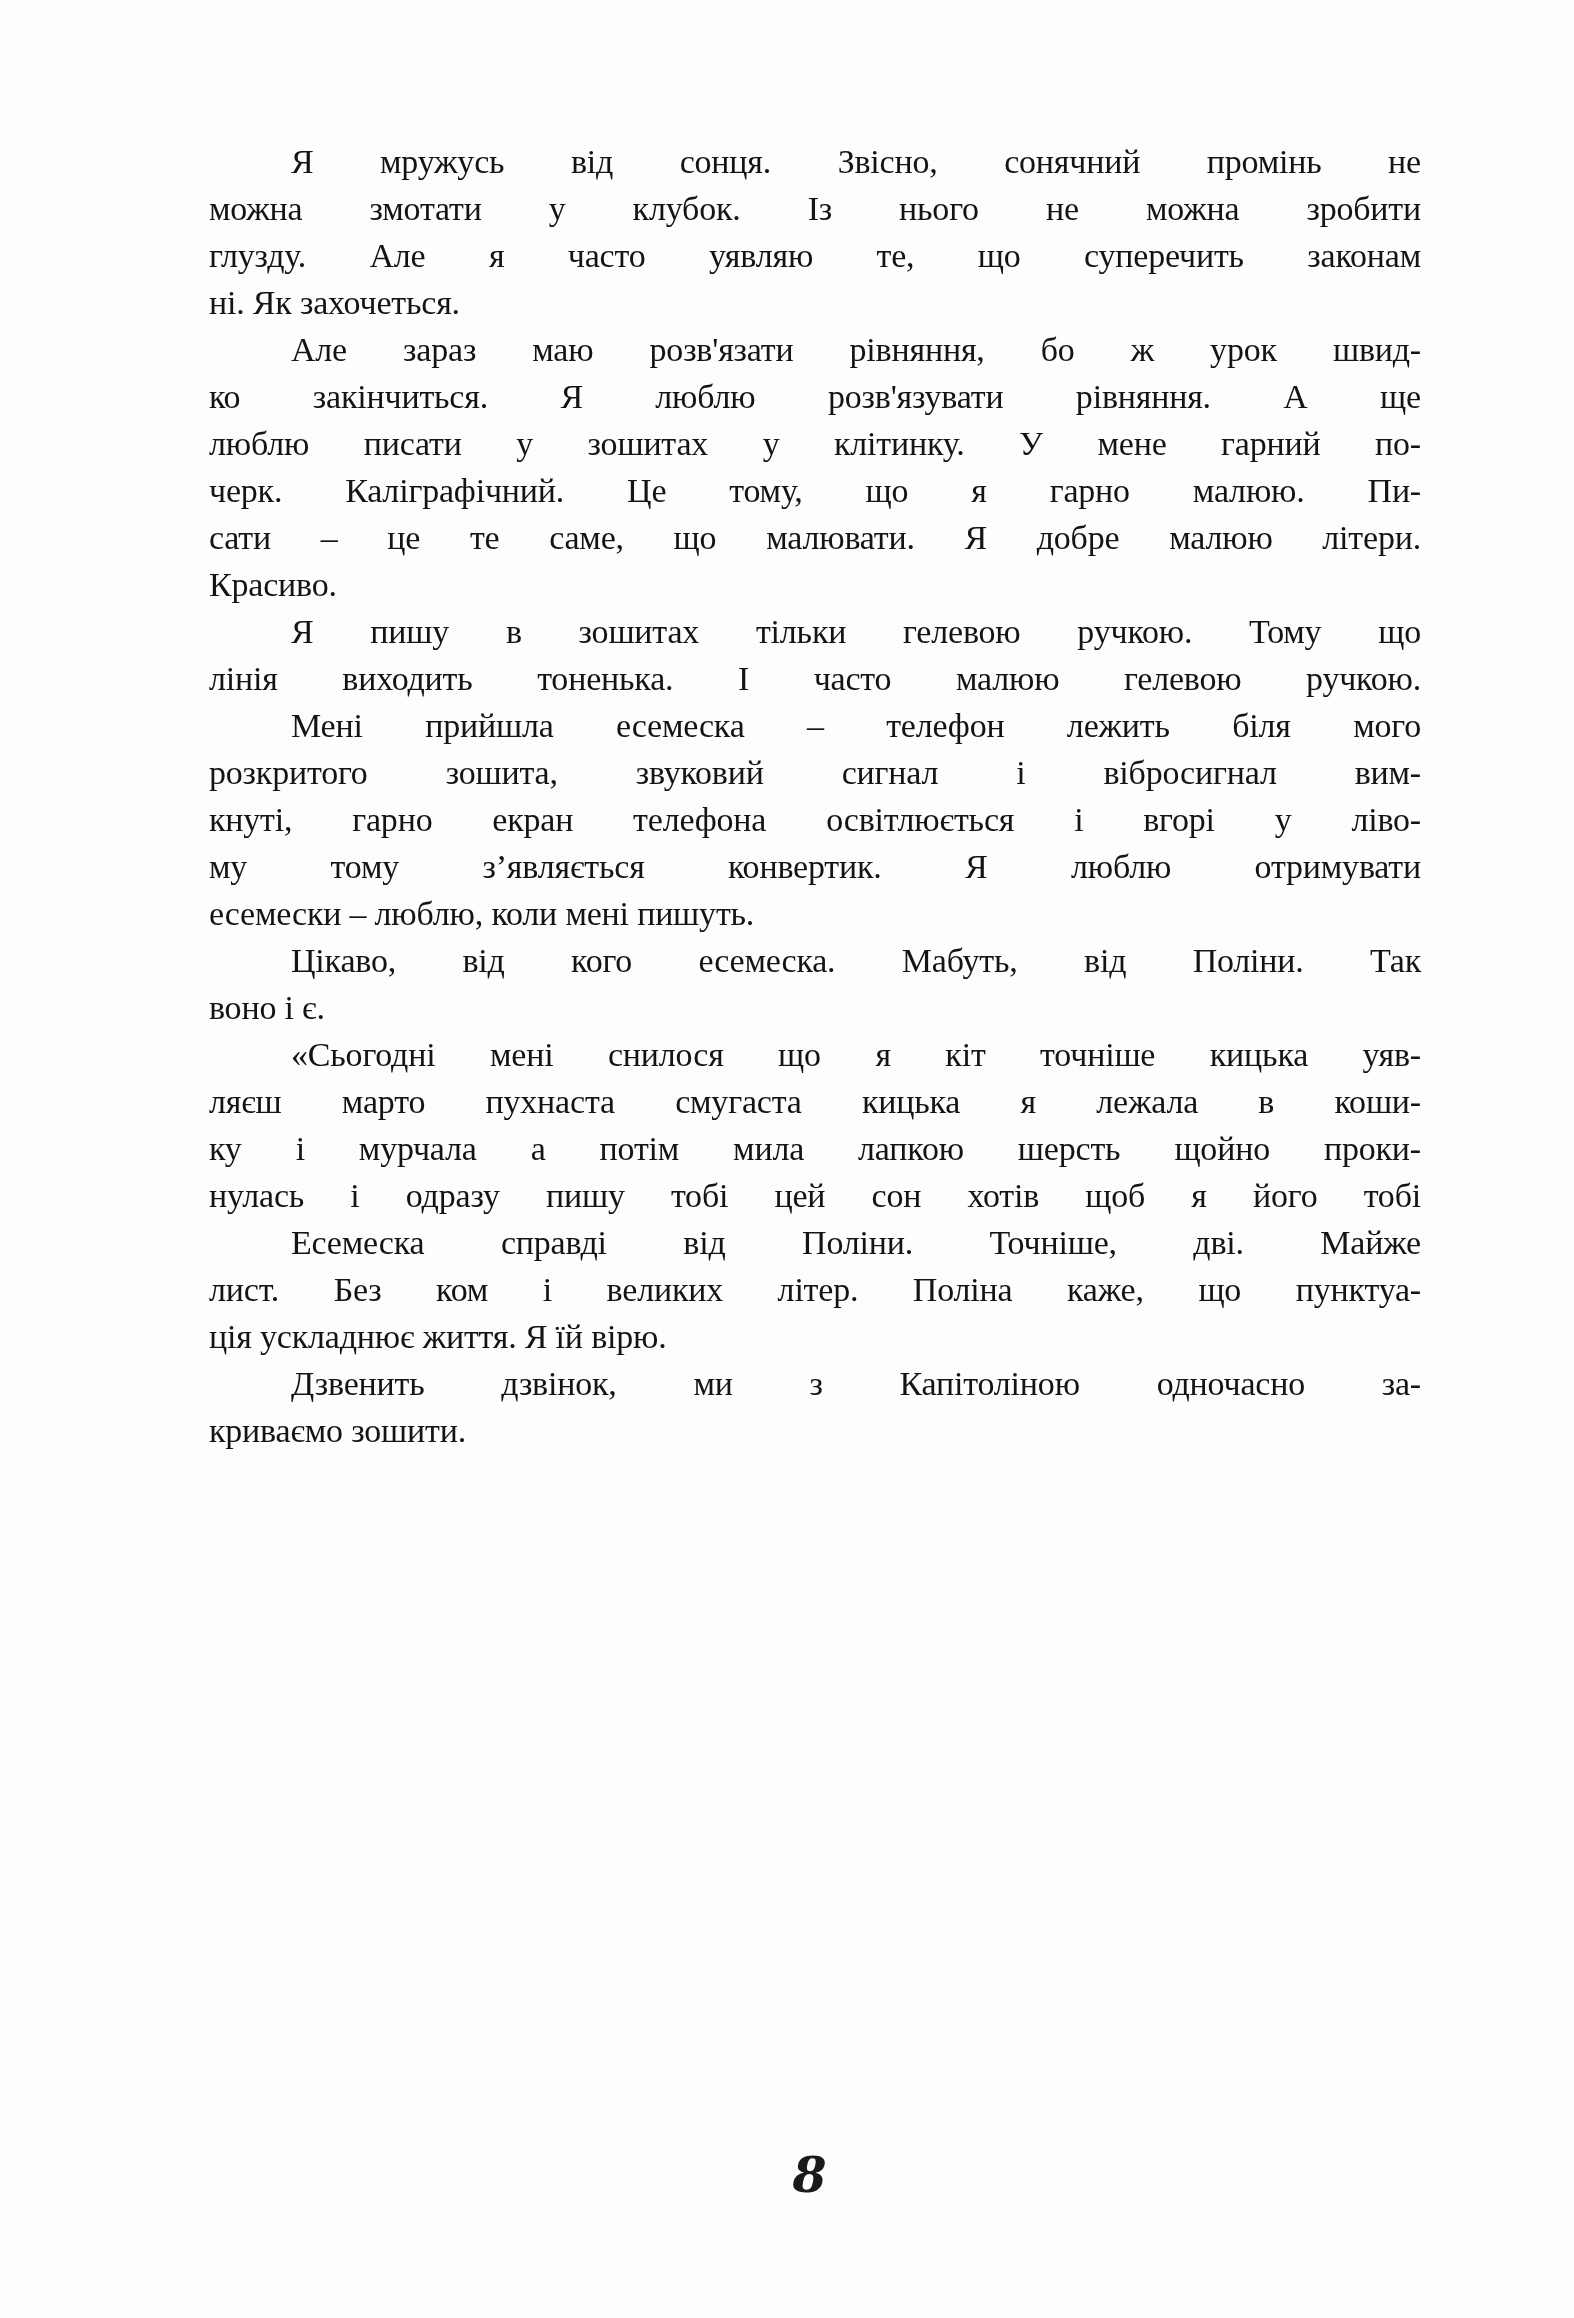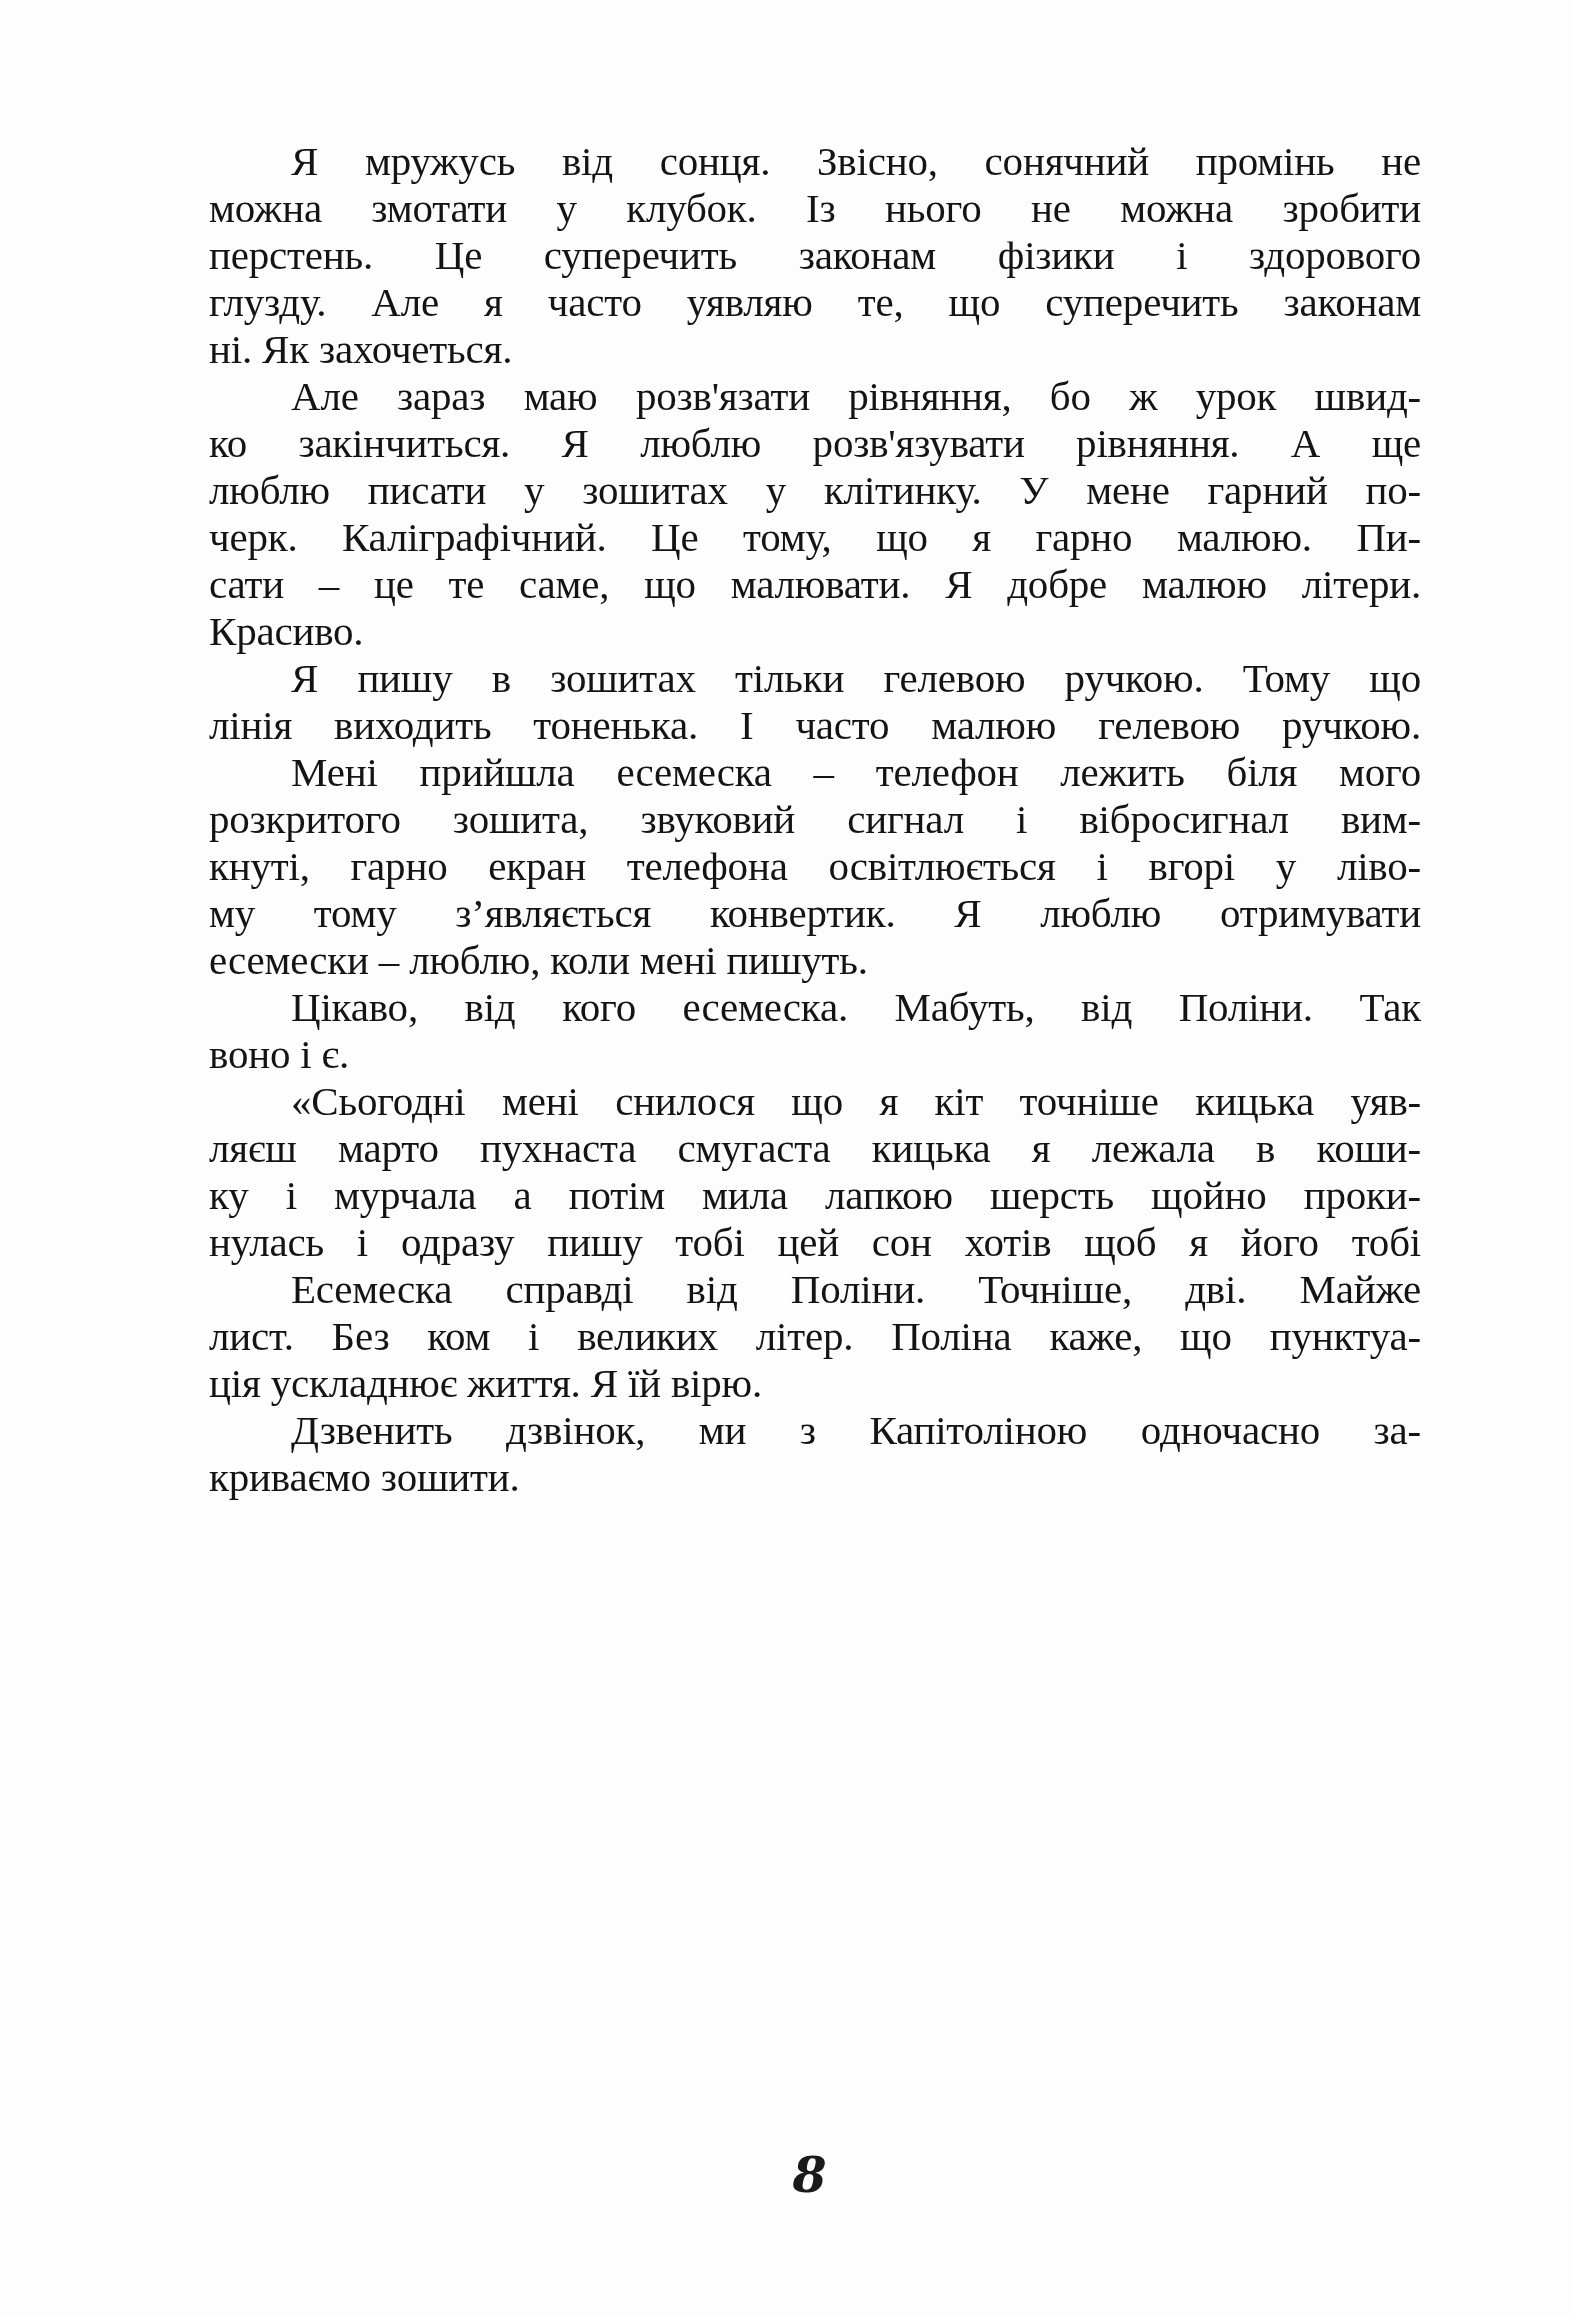--- a/index.html
+++ b/index.html
@@ -18,21 +18,21 @@
       position: absolute;
       left: 209px;
       top: 138px;
       width: 1212px;
     }
     .line {
       display: block;
       height: 47px;
       line-height: 47px;
       font-family: "Liberation Serif", "DejaVu Serif", serif;
-      font-size: 41px;
+      font-size: 34px;
       color: #141414;
       white-space: nowrap;
       text-align: justify;
       text-align-last: justify;
       letter-spacing: -0.2px;
     }
     .line.indent {
       padding-left: 82px;
     }
     .line.last {
@@ -53,21 +53,20 @@
     }
   </style>
 </head>
 <body>
 
 <div class="page">
 
   <div>
     <span class="line indent">Я мружусь від сонця. Звісно, сонячний промінь не</span>
     <span class="line">можна змотати у клубок. Із нього не можна зробити</span>
-    <span class="line">перстень. Це суперечить законам фізики і здорового</span>
     <span class="line">глузду. Але я часто уявляю те, що суперечить законам</span>
     <span class="line last">ні. Як захочеться.</span>
   </div>
 
   <div>
     <span class="line indent">Але зараз маю розв'язати рівняння, бо ж урок швид-</span>
     <span class="line">ко закінчиться. Я люблю розв'язувати рівняння. А ще</span>
     <span class="line">люблю писати у зошитах у клітинку. У мене гарний по-</span>
     <span class="line">черк. Каліграфічний. Це тому, що я гарно малюю. Пи-</span>
     <span class="line">сати – це те саме, що малювати. Я добре малюю літери.</span>

